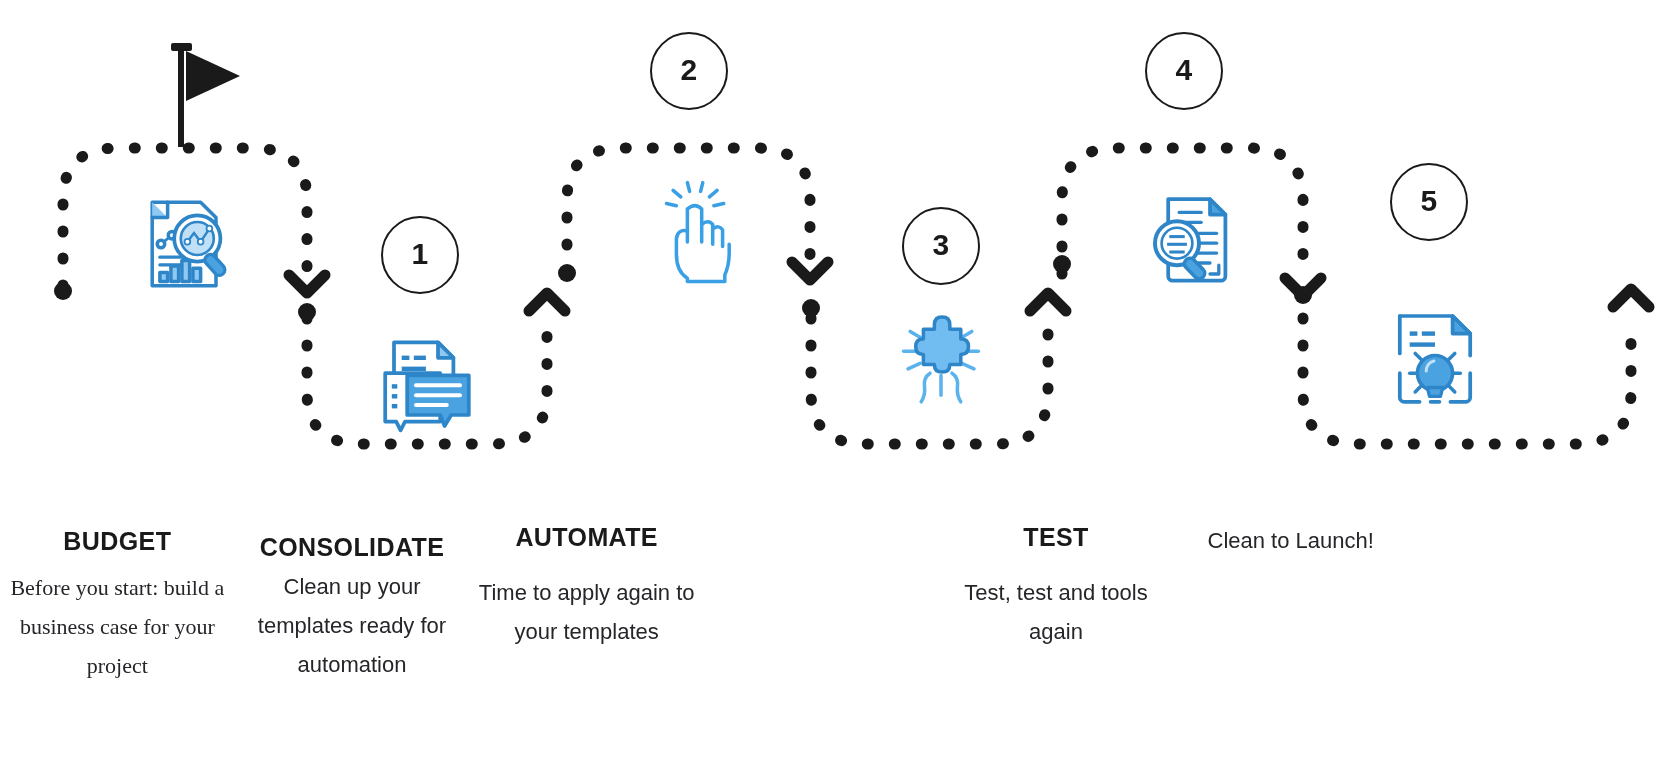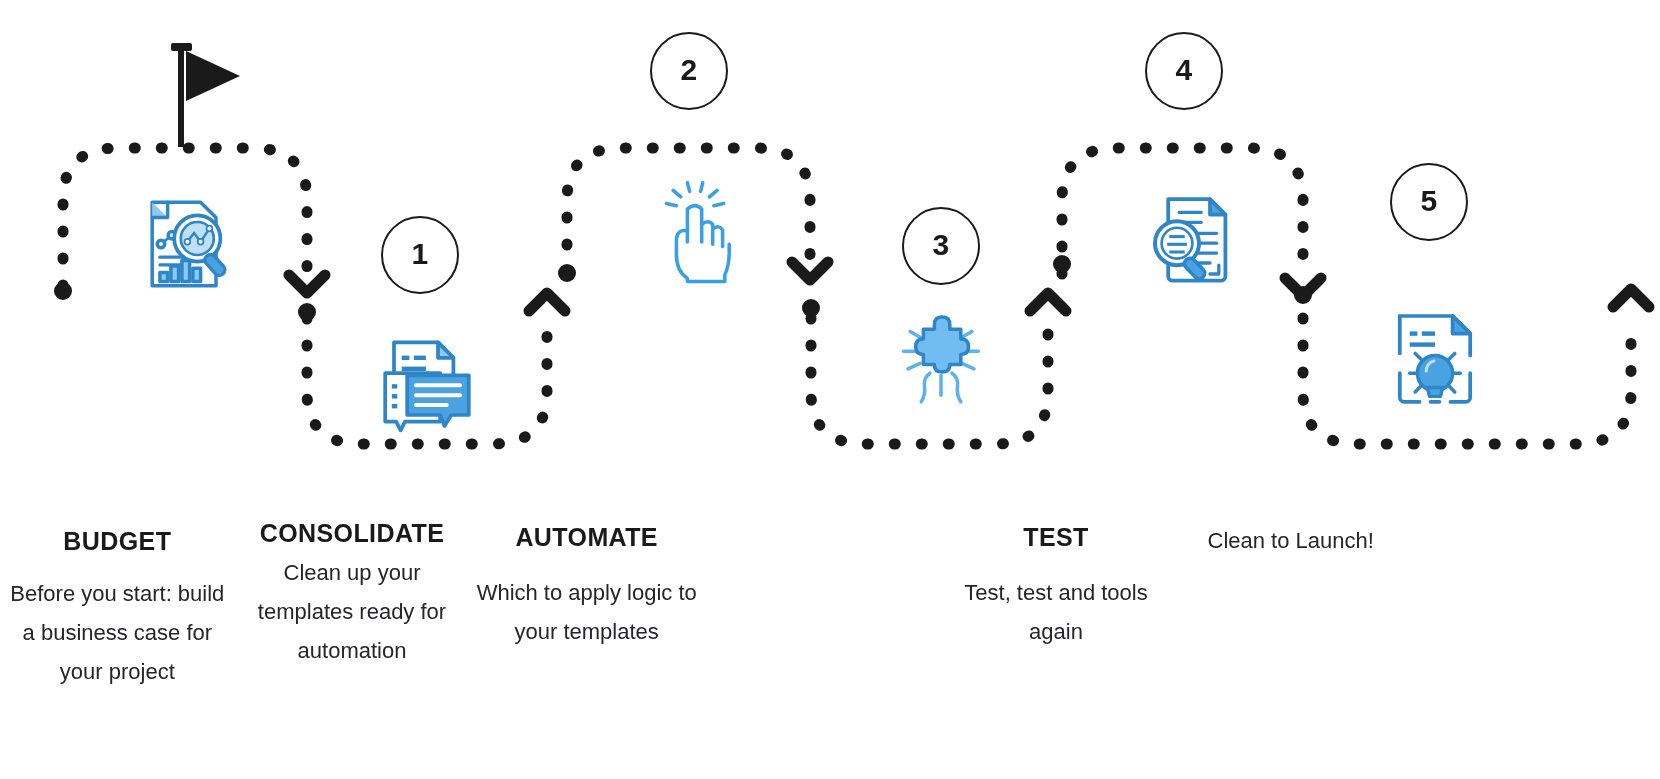--- a/index.html
+++ b/index.html
@@ -89,22 +89,22 @@
   }
   .caption-body {
     font-size: 22px;
     font-weight: normal;
     color: #26262a;
     margin: 22px 0 0 0;
     line-height: 1.78;
   }
   
   .caption-col.off-a .caption-title { margin-top: 12px; }
-  .caption-col.off-a .caption-body  { margin-top: 18px; }
-  .caption-col.off-b .caption-title { margin-top: 4px; }
+  .caption-col.off-a .caption-body  { margin-top: 12px; font-family: Liberation Serif, serif; }
+  .caption-col.off-b .caption-title { margin-top: 18px; }
   .caption-col.off-b .caption-body  { margin-top: 5px; }
   .caption-col.off-c .caption-title { margin-top: 8px; }
   .caption-col.off-c .caption-body  { margin-top: 21px; }
 </style>
 </head>
 <body>
 
 <div id="stage">
 
   <svg id="flow-layer" viewBox="0 0 1660 779">
@@ -313,21 +313,21 @@
       <div class="caption-body">Before you start: build a business case for your project</div>
     </div>
 
     <div class="caption-col off-b">
       <div class="caption-title">CONSOLIDATE</div>
       <div class="caption-body">Clean up your templates ready for automation</div>
     </div>
 
     <div class="caption-col off-c">
       <div class="caption-title">AUTOMATE</div>
-      <div class="caption-body">Which to apply logic to your templates</div>
+      <div class="caption-body">Time to apply again to your templates</div>
     </div>
 
     <div class="caption-col off-a">
     </div>
 
     <div class="caption-col off-c">
       <div class="caption-title">TEST</div>
       <div class="caption-body">Test, test and tools again</div>
     </div>
 

